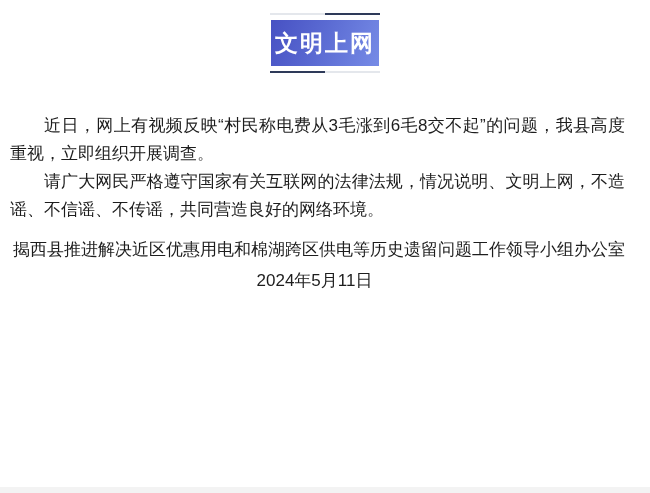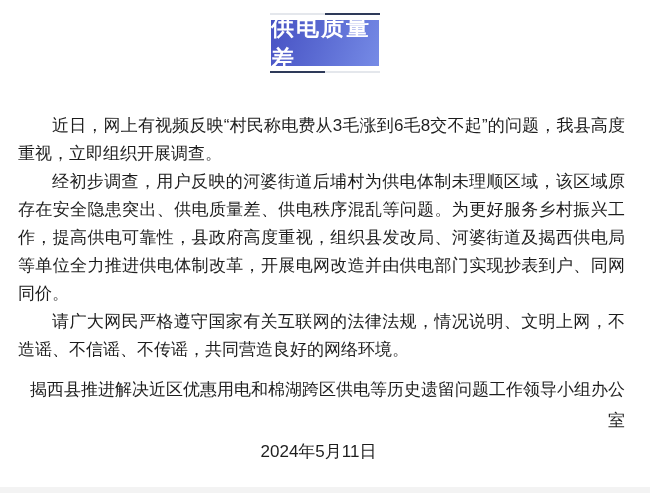--- a/index.html
+++ b/index.html
@@ -48,21 +48,21 @@
     display: flex;
     align-items: center;
     justify-content: center;
     font-size: 23px;
     font-weight: 700;
     letter-spacing: 2px;
   }
   
   .content {
     margin-top: 39px;
-    padding-left: 18px;
+    padding-left: 10px;
     padding-right: 25px;
     font-size: 17px;
     line-height: 28px;
     text-align: justify;
     text-justify: inter-ideograph;
   }
   .para {
     margin: 0;
     text-indent: 2em;
   }
@@ -90,31 +90,30 @@
 <body>
 
 <div class="page">
 
   <div class="header">
     <div class="deco-line">
       <span class="seg seg-light"></span>
       <span class="seg seg-dark"></span>
     </div>
     <div class="badge">
-      <span>供电质量差</span>
+      <span>文明上网</span>
     </div>
     <div class="deco-line">
       <span class="seg seg-dark"></span>
       <span class="seg seg-light"></span>
     </div>
   </div>
 
   <div class="content">
     <p class="para">近日，网上有视频反映“村民称电费从3毛涨到6毛8交不起”的问题，我县高度重视，立即组织开展调查。</p>
-    <p class="para">经初步调查，用户反映的河婆街道后埔村为供电体制未理顺区域，该区域原存在安全隐患突出、供电质量差、供电秩序混乱等问题。为更好服务乡村振兴工作，提高供电可靠性，县政府高度重视，组织县发改局、河婆街道及揭西供电局等单位全力推进供电体制改革，开展电网改造并由供电部门实现抄表到户、同网同价。</p>
     <p class="para">请广大网民严格遵守国家有关互联网的法律法规，情况说明、文明上网，不造谣、不信谣、不传谣，共同营造良好的网络环境。</p>
 
     <div class="signature">揭西县推进解决近区优惠用电和棉湖跨区供电等历史遗留问题工作领导小组办公室</div>
 
     <div class="date-line">2024年5月11日</div>
   </div>
 
   <div class="bottom-strip"></div>
 
 </div>

